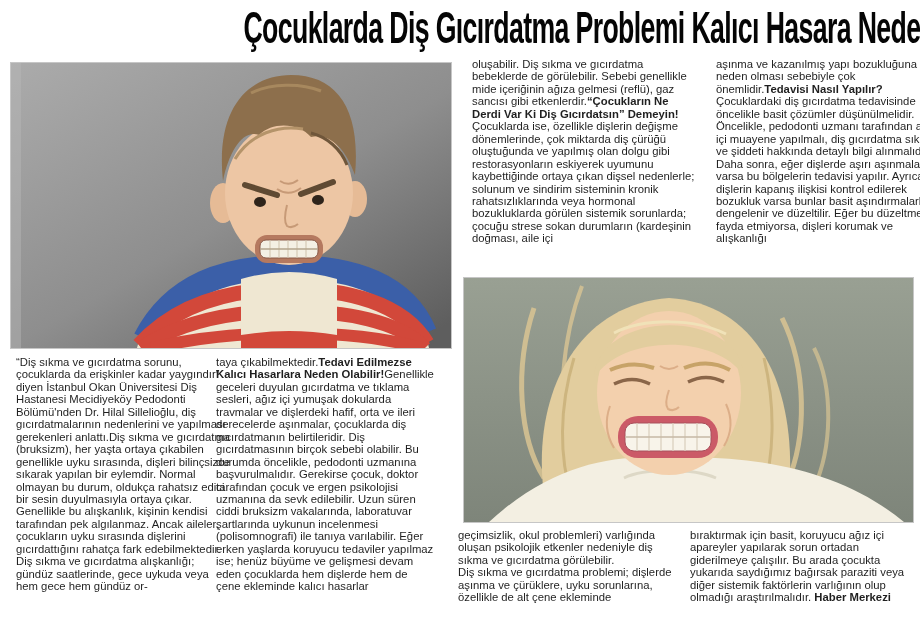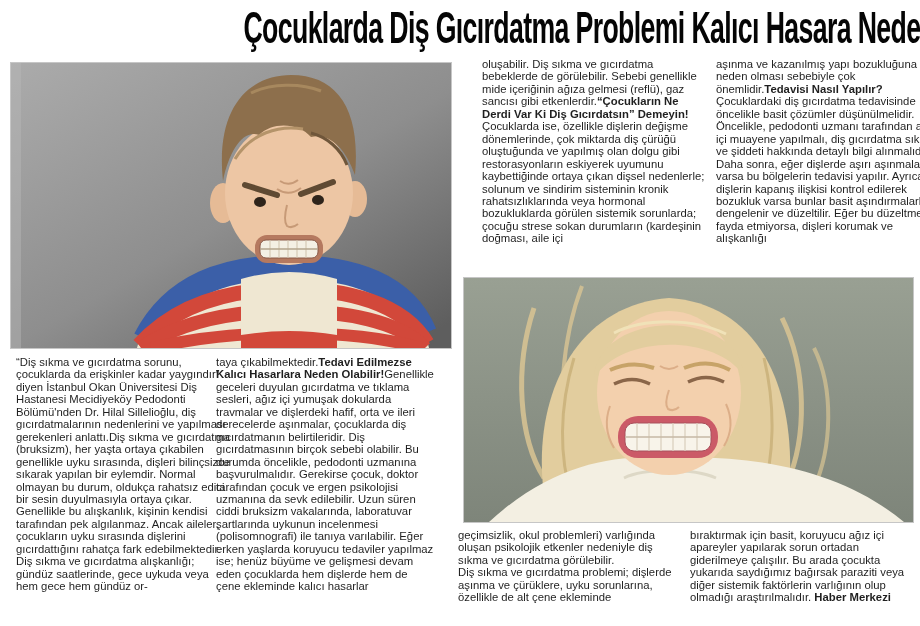--- a/index.html
+++ b/index.html
@@ -44,21 +44,21 @@
     font-size: 11.3px;
     line-height: 12.45px;
     text-align: left;
     letter-spacing: 0;
     color: #1f1f1f;
     overflow: hidden;
   }
   .col .b { font-weight: bold; }
   .col1  { left: 16px;  top: 356px; width: 216px; height: 266px; }
   .col2  { left: 216px; top: 356px; width: 219px; height: 266px; }
-  .col3t { left: 482px; top: 58px;  width: 226px; height: 212px; }
+  .col3t { left: 472px; top: 58px;  width: 226px; height: 212px; }
   .col4t { left: 716px; top: 58px;  width: 225px; height: 212px; }
   .col3b { left: 458px; top: 529px; width: 226px; height: 94px; }
   .col4b { left: 690px; top: 529px; width: 225px; height: 94px; }
 </style>
 </head>
 <body>
 
 <div class="page">
 
   <h1 class="headline"><span class="headline-inner">Çocuklarda Diş Gıcırdatma Problemi Kalıcı Hasara Neden Olabilir!</span></h1>

